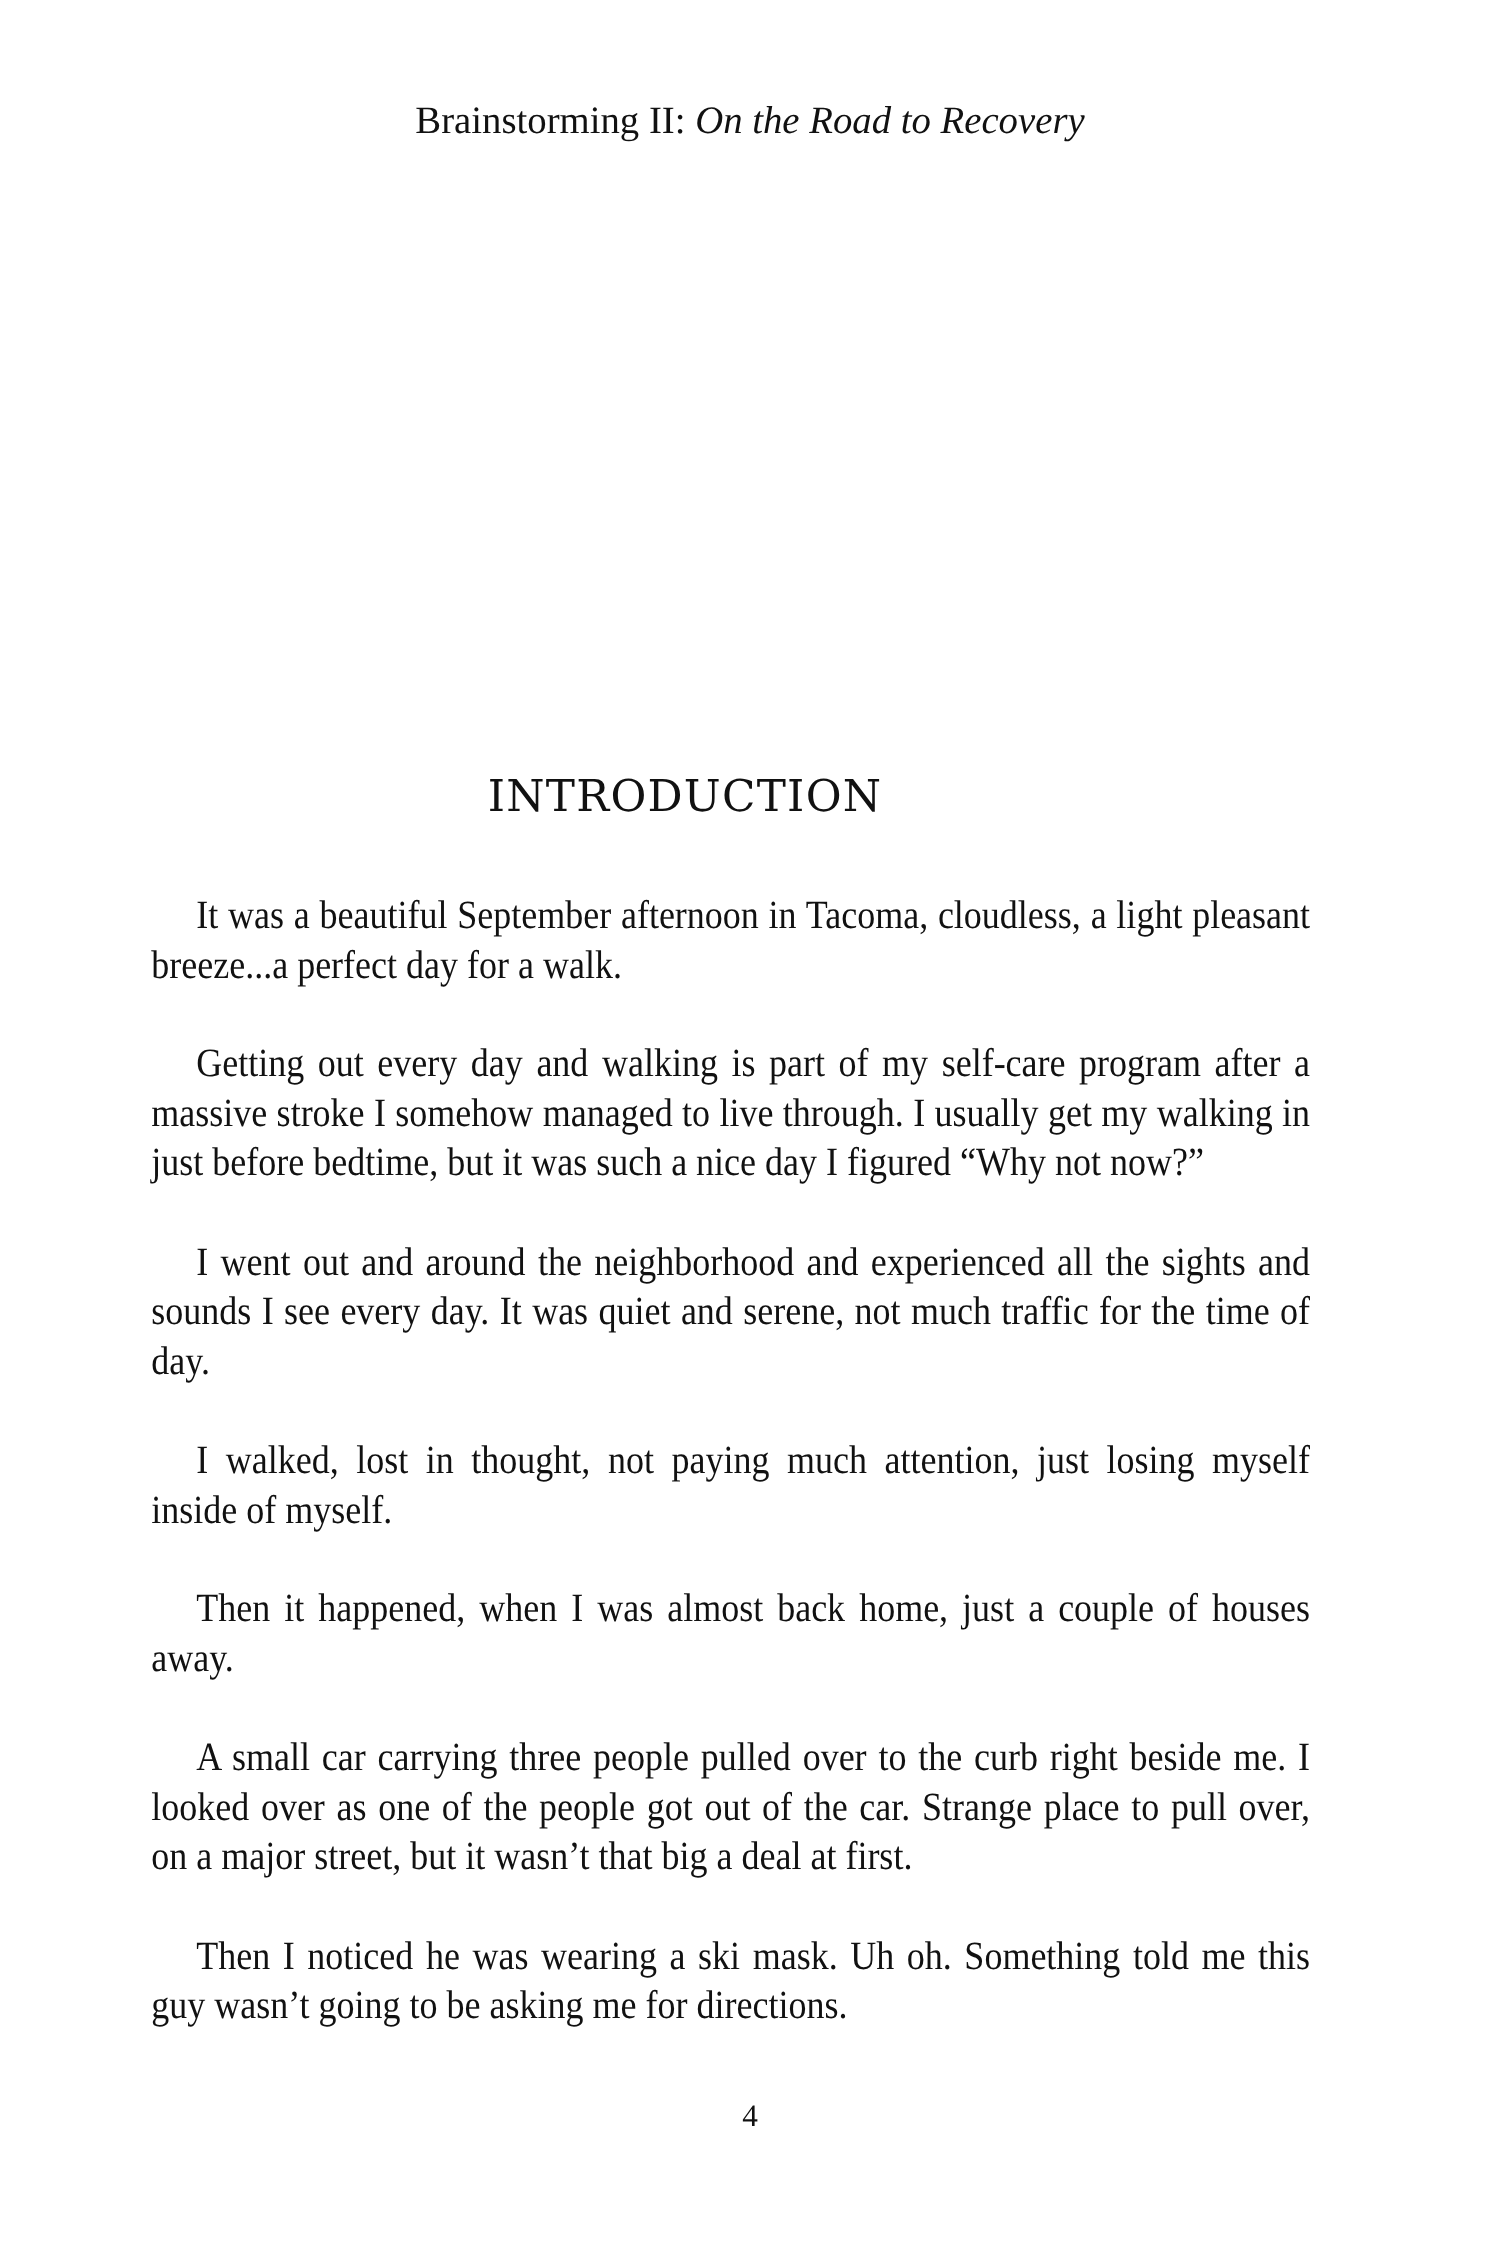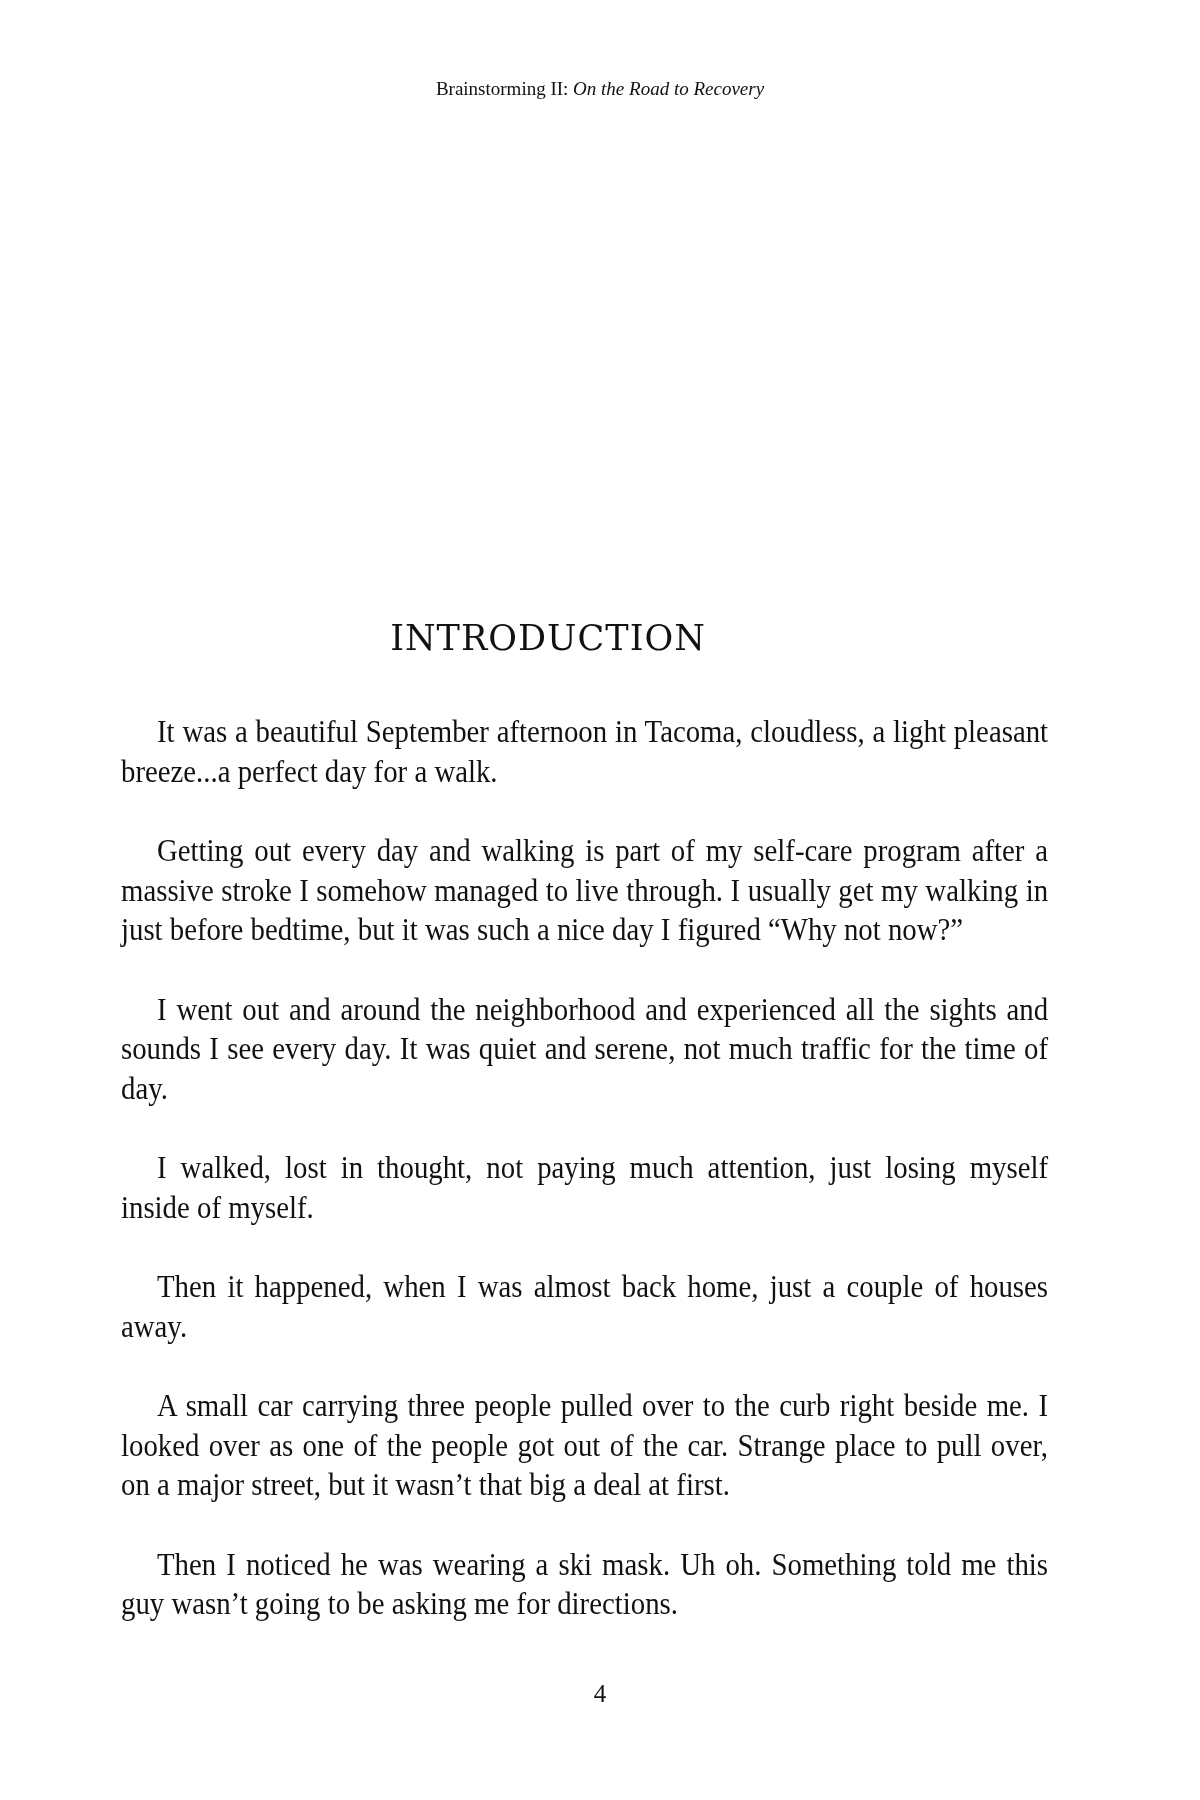--- a/index.html
+++ b/index.html
@@ -1,19 +1,19 @@
 <!DOCTYPE html>
 <html><head>
   <meta charset="utf-8">
   <style>
     html, body { margin: 0; padding: 0; background: #ffffff; }
     body { width: 1200px; height: 1800px; position: relative; overflow: hidden; color: #111111; }
     .running-header {
       position: absolute; top: 78px; left: 0; width: 1200px; text-align: center;
-      font-family: "Liberation Serif", serif; font-size: 19px; color: #111;
+      font-family: "Liberation Serif", serif; font-size: 31px; color: #111;
     }
     .running-header em { font-style: italic; }
     .chapter-title {
       position: absolute; top: 618px; left: 0; width: 1096px; text-align: center;
       font-family: "DejaVu Serif", serif; font-size: 35px; letter-spacing: 1px; color: #111;
       margin: 0; font-weight: normal;
     }
     .body-text {
       position: absolute; top: 712px; left: 121px; width: 928px;
       font-family: "Liberation Serif", serif; font-size: 32px; line-height: 39.5px;

